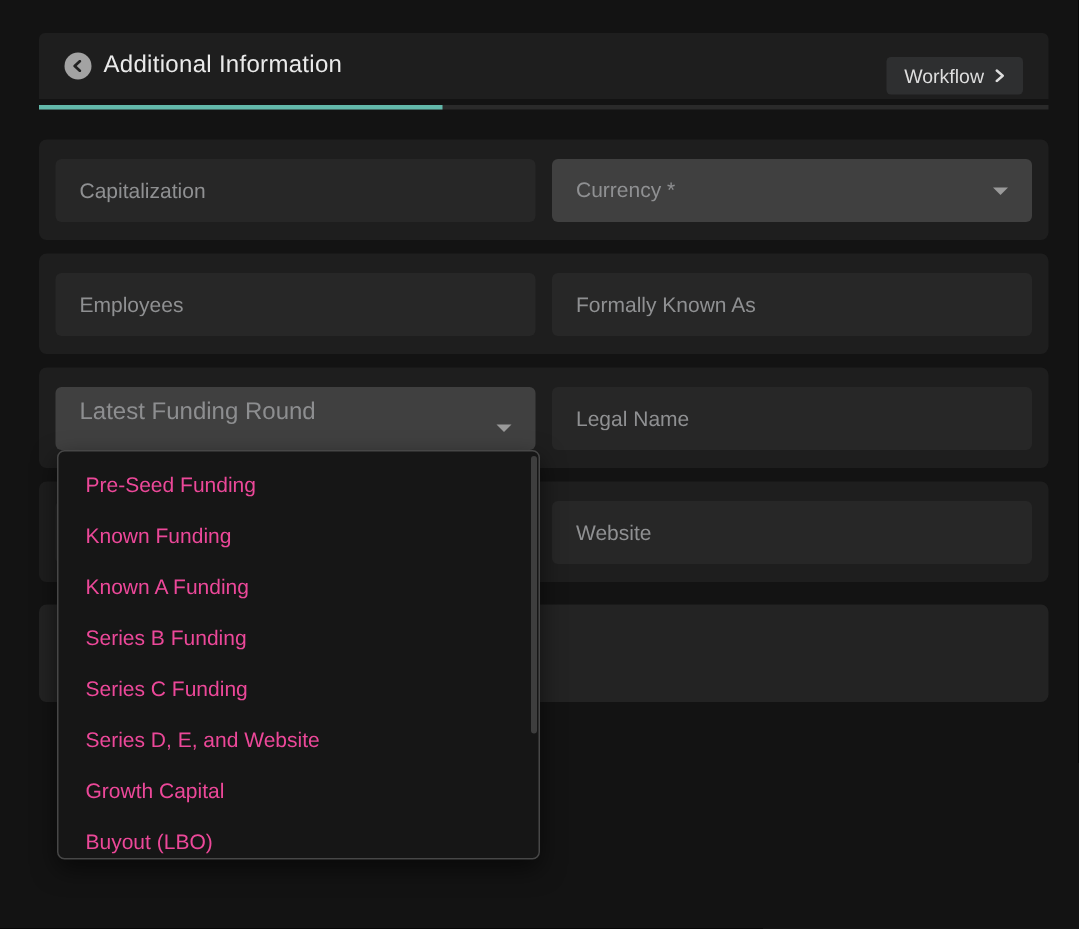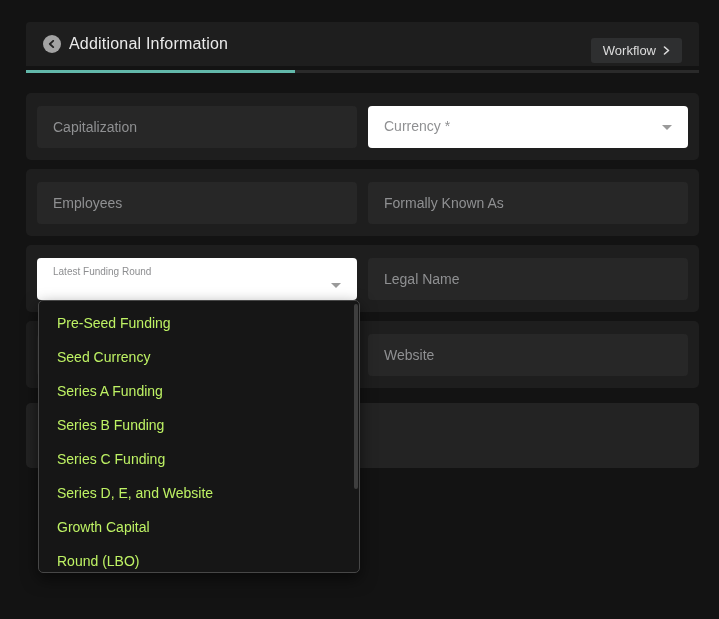--- a/index.html
+++ b/index.html
@@ -48,45 +48,45 @@
     position:absolute; top:13px; height:42px; width:320px;
     background:#272727; border:none; border-radius:4px;
     color:#a3a3a3; font-size:14px; padding:0 16px;
     font-family:"Liberation Sans", sans-serif;
   }
   .field::placeholder { color:#8f9092; opacity:1; }
   .field.left  { left:11px; }
   .field.right { left:342px; }
   .select-box {
     position:absolute; top:13px; height:42px; width:320px;
-    background:#ffffff; border-radius:4px; cursor:pointer;
+    background:#404040; border-radius:4px; cursor:pointer;
   }
   .select-box.left { left:11px; }
   .select-box .ph {
     position:absolute; left:16px; top:12px; font-size:14px; color:#8f9092;
   }
   .select-box .floating-label {
-    position:absolute; left:16px; top:8px; font-size:10px; color:#8d8e90;
+    position:absolute; left:16px; top:8px; font-size:16px; color:#8d8e90;
   }
   .caret-down {
     position:absolute; right:16px; width:0; height:0;
     border-left:5px solid transparent; border-right:5px solid transparent;
     border-top:5px solid #9a9a9a;
   }
   .caret-mid { top:19px; }
   .caret-low { top:25px; }
   
   .dropdown {
     position:absolute; left:38px; top:300px; width:322px; height:273px;
     background:#161616; border:1px solid #474747; border-radius:5px;
     box-shadow:0 6px 16px rgba(0,0,0,.55); z-index:10; padding-top:5px;
   }
   .dd-item {
     height:34px; line-height:34px; padding-left:18px;
-    font-size:14px; color:#bef264; cursor:pointer; white-space:nowrap;
+    font-size:14px; color:#ec4899; cursor:pointer; white-space:nowrap;
   }
   .dd-scrollbar {
     position:absolute; right:1px; top:3px; width:4px; height:185px;
     background:#3e3e3e; border-radius:2px;
   }
 </style>
 </head>
 <body>
 
 <div class="page">
@@ -132,23 +132,23 @@
 
   <div class="card r4">
     <input class="field left" type="text" style="">
     <input class="field right" type="text" placeholder="Website" style="">
   </div>
 
   <div class="card r5"></div>
 
   <div class="dropdown">
     <div class="dd-item">Pre-Seed Funding</div>
-    <div class="dd-item">Seed Currency</div>
-    <div class="dd-item">Series A Funding</div>
+    <div class="dd-item">Known Funding</div>
+    <div class="dd-item">Known A Funding</div>
     <div class="dd-item">Series B Funding</div>
     <div class="dd-item">Series C Funding</div>
     <div class="dd-item">Series D, E, and Website</div>
     <div class="dd-item">Growth Capital</div>
-    <div class="dd-item">Round (LBO)</div>
+    <div class="dd-item">Buyout (LBO)</div>
     <div class="dd-scrollbar"></div>
   </div>
 
 </div>
 
 </body></html>

